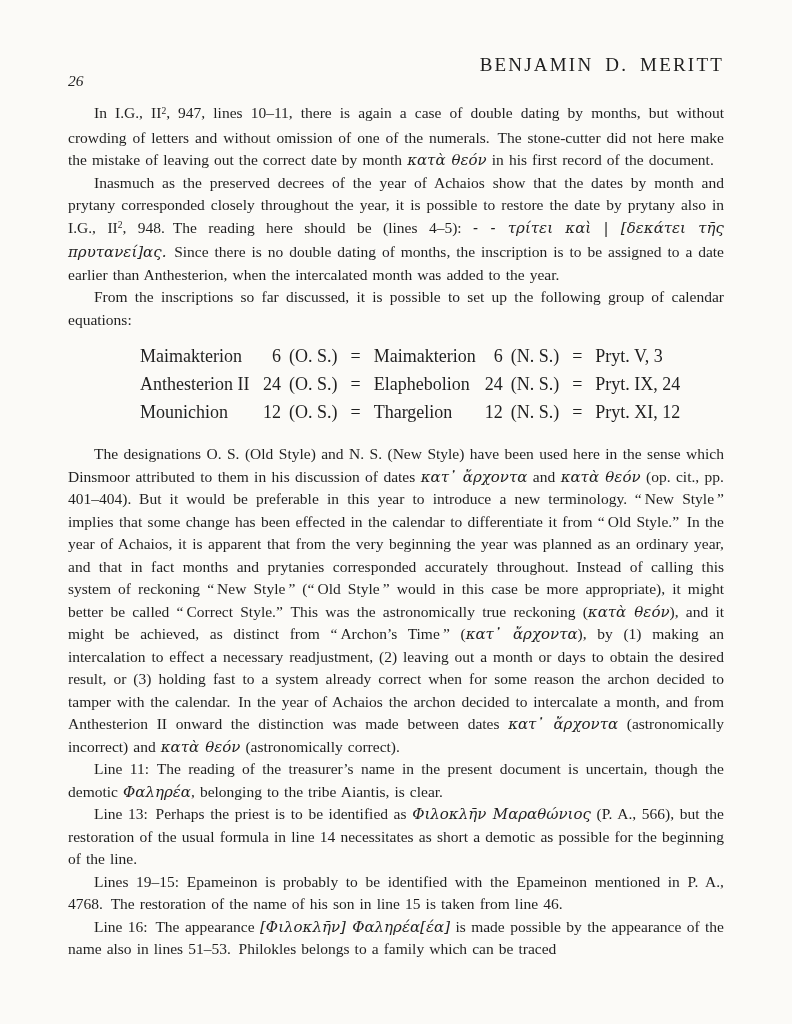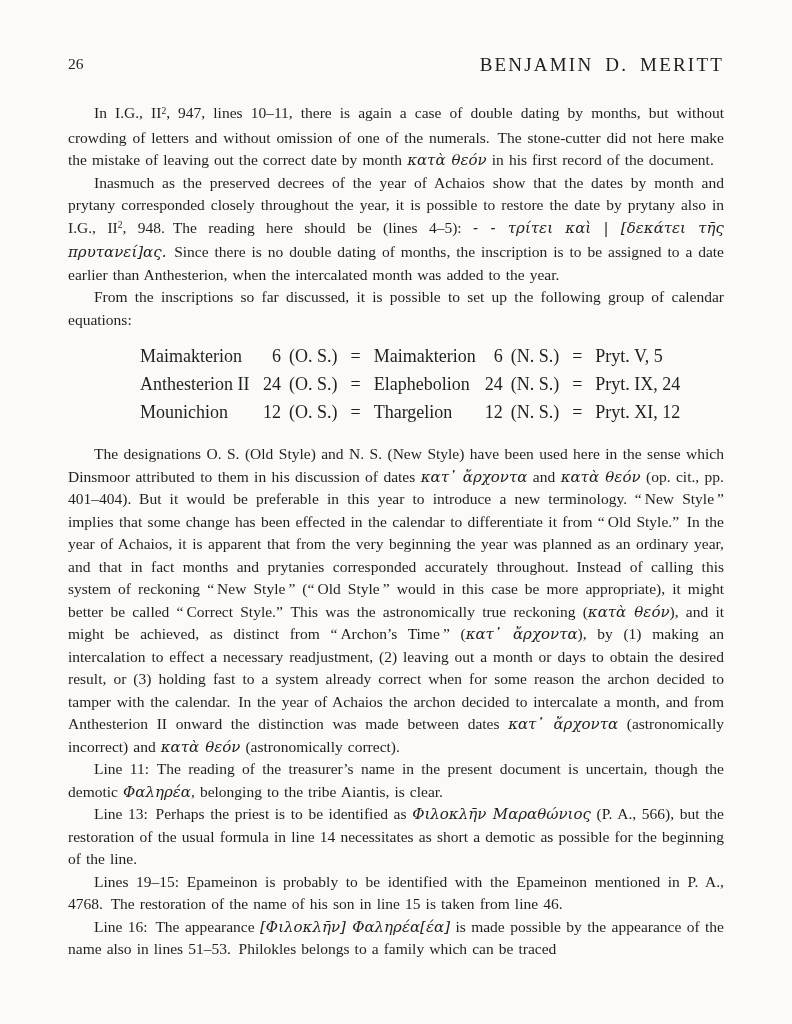--- a/index.html
+++ b/index.html
@@ -11,22 +11,23 @@
   }
   .page {
     box-sizing: border-box;
     width: 792px; height: 1024px;
     padding: 54px 68px 0 68px;
     overflow: hidden;
     background: #fbfaf7;
   }
   .header { position: relative; height: 22px; margin-bottom: 26px; }
   .page-number {
-    position: absolute; left: 0; top: 1px;
+    position: absolute; left: 0; top: 18px;
     font-size: 15.5px;
+    font-style: italic;
   }
   .running-head {
     text-align: right;
     font-size: 19px;
     letter-spacing: 2.2px;
     word-spacing: 5px;
   }
   .body-para {
     margin: 0;
     font-size: 15.5px;
@@ -75,21 +76,21 @@
         <tbody>
           <tr>
             <td class="month-1">Maimakterion</td>
             <td class="num">6</td>
             <td>(O. S.)</td>
             <td class="eq">=</td>
             <td class="month-2">Maimakterion</td>
             <td class="num">6</td>
             <td>(N. S.)</td>
             <td class="eq">=</td>
-            <td>Pryt. V, 5</td>
+            <td>Pryt. V, 3</td>
           </tr>
           <tr>
             <td class="month-1">Anthesterion II</td>
             <td class="num">24</td>
             <td>(O. S.)</td>
             <td class="eq">=</td>
             <td class="month-2">Elaphebolion</td>
             <td class="num">24</td>
             <td>(N. S.)</td>
             <td class="eq">=</td>

